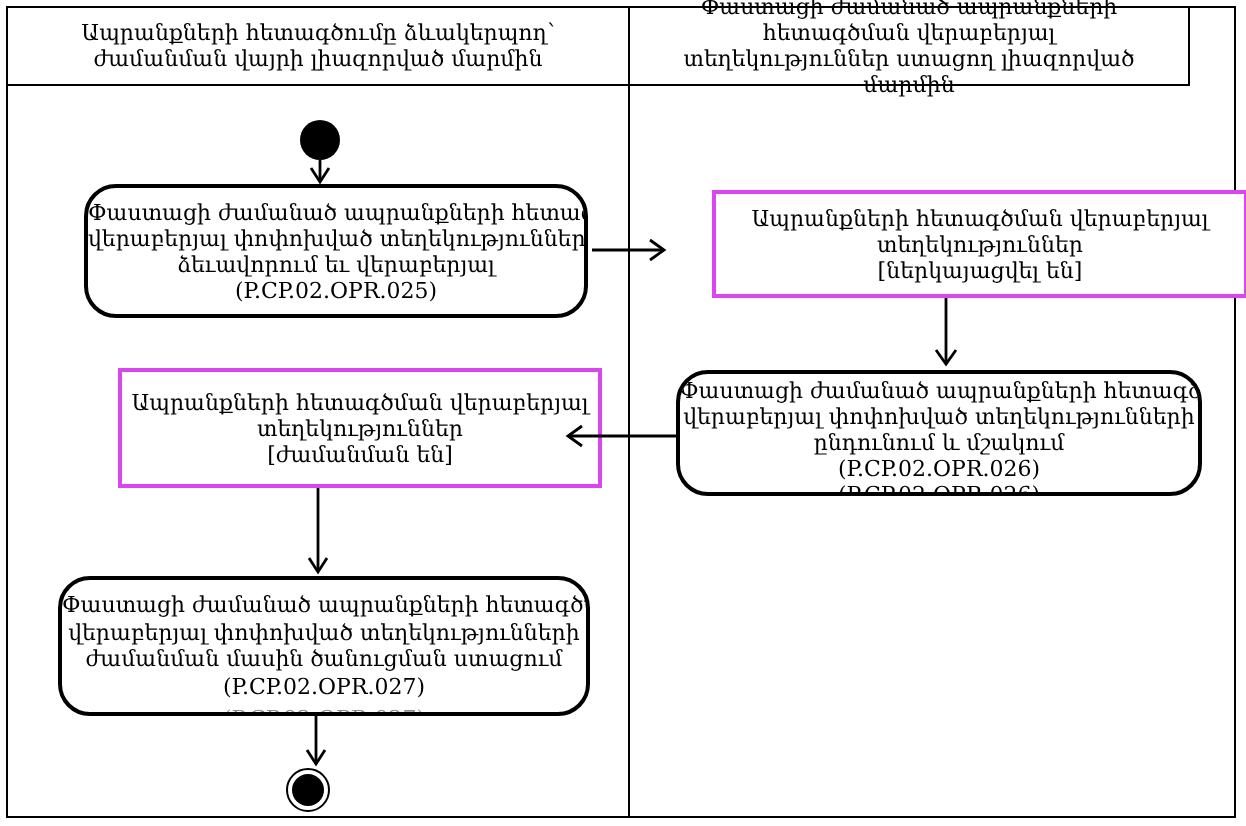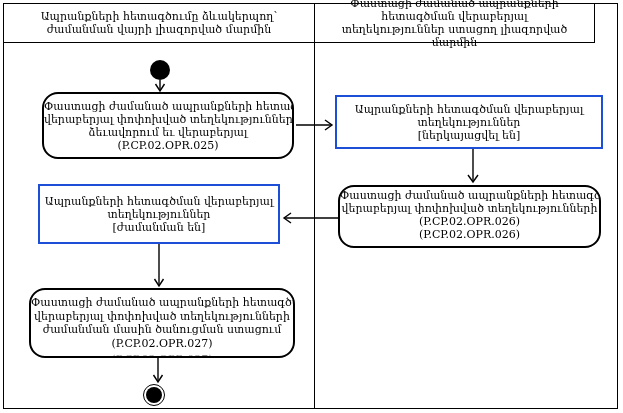--- a/index.html
+++ b/index.html
@@ -12,21 +12,21 @@
   .lane-divider{position:absolute;left:314px;top:43px;width:1px;height:365px;background:#000;}
   .hdr{
     position:absolute;top:3px;height:40px;border:1px solid #000;box-sizing:border-box;
     display:flex;align-items:center;justify-content:center;text-align:center;
     font-size:11px;line-height:13px;padding:0 14px;background:#fff;
   }
   .hdr-left{left:3px;width:312px;}
   .hdr-right{left:314px;width:281px;}
   .node{position:absolute;box-sizing:border-box;background:#fff;text-align:center;font-size:11px;}
   .activity{border:2px solid #000;border-radius:16px;overflow:hidden;}
-  .object{border:2px solid #1d4ed8;}
+  .object{border:2px solid #d946ef;margin-left:21px;}
   .tline{white-space:nowrap;line-height:13px;}
   .box-a{left:42px;top:92px;width:252px;height:67px;padding-top:6px;}
   .box-d{left:335px;top:95px;width:268px;height:54px;padding-top:6px;}
   .box-e{left:338px;top:185px;width:263px;height:63px;padding-top:2px;}
   .box-b{left:38px;top:184px;width:242px;height:60px;padding-top:9px;}
   .box-c{left:29px;top:288px;width:266px;height:70px;padding-top:6px;}
   .box-c .tline{line-height:13.5px;}
   .ghost-faint{opacity:.45;margin-top:3px;}
   .start-node{position:absolute;left:150px;top:60px;width:20px;height:20px;border-radius:50%;background:#000;}
   .end-node{position:absolute;left:143px;top:384px;width:22px;height:22px;border:1.5px solid #000;border-radius:50%;box-sizing:border-box;background:#fff;}
@@ -76,20 +76,21 @@
 
   <div class="node object box-d">
     <div class="tline">Ապրանքների հետագծման վերաբերյալ</div>
     <div class="tline">տեղեկություններ</div>
     <div class="tline">[ներկայացվել են]</div>
   </div>
 
   <div class="node activity box-e">
     <div class="tline">Փաստացի ժամանած ապրանքների հետագծման ց</div>
     <div class="tline">վերաբերյալ փոփոխված տեղեկությունների</div>
+    <div class="tline">ընդունում և մշակում</div>
     <div class="tline">(P.CP.02.OPR.026)</div>
     <div class="tline">(P.CP.02.OPR.026)</div>
   </div>
 
   <svg class="connectors" width="623" height="413" viewBox="0 0 623 413" fill="none" stroke="#000" stroke-width="1.4">
     <g>
       <path d="M160,80 L160,90"></path>
       <polyline points="155.5,84 160,91 164.5,84"></polyline>
     </g>
     <g>

